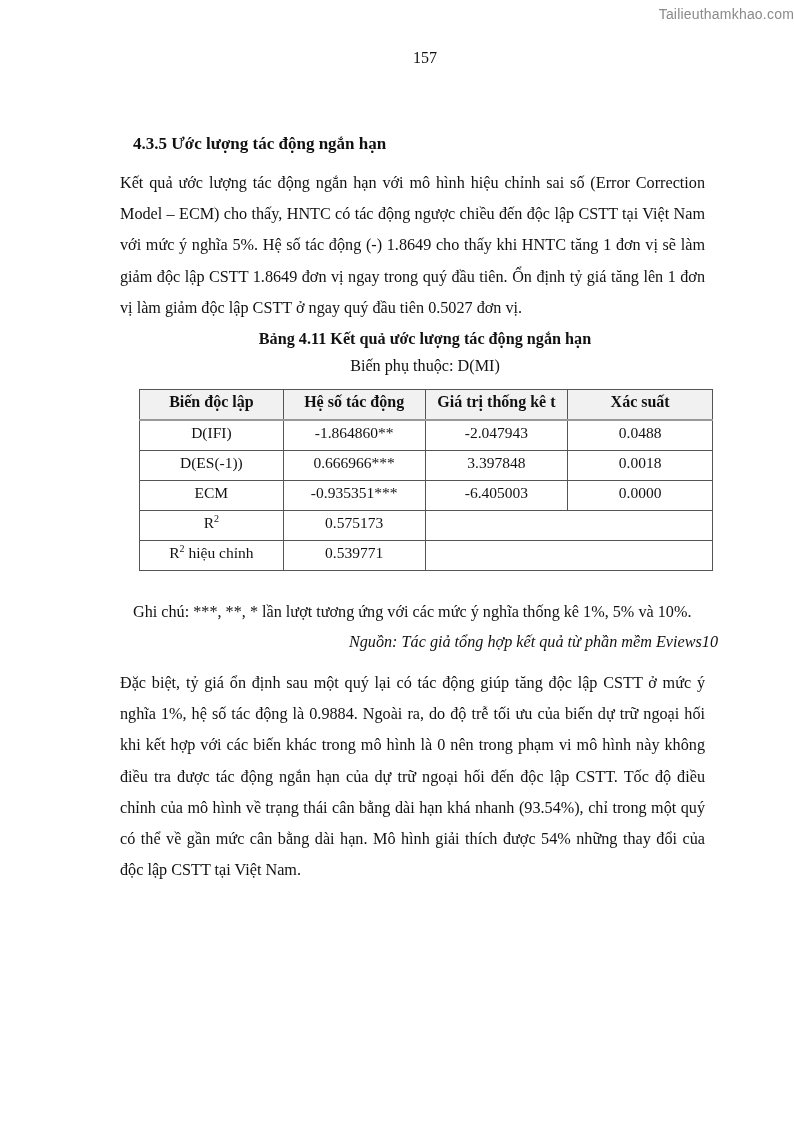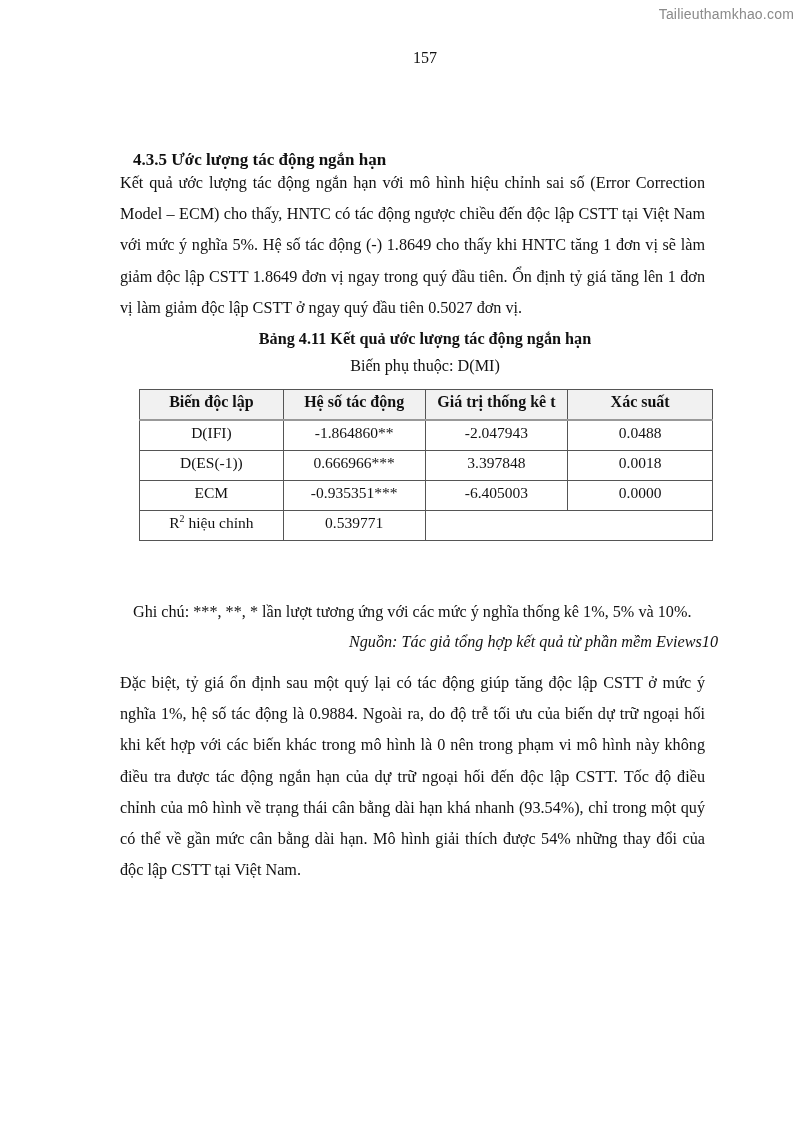--- a/index.html
+++ b/index.html
@@ -10,21 +10,21 @@
   .watermark {
     position: absolute; top: 6px; right: 0;
     font-family: "Liberation Sans", sans-serif; font-size: 14px; color: #8a8a8a;
     letter-spacing: 0.2px;
   }
   .page-number {
     position: absolute; top: 49px; left: 0; width: 850px; text-align: center;
     font-size: 16px;
   }
   .section-heading {
-    position: absolute; top: 150px; left: 133px;
+    position: absolute; top: 134px; left: 133px;
     font-size: 17px; font-weight: bold; text-align: center;
   }
   .para {
     position: absolute; left: 120px; width: 585px;
     font-size: 16.2px; line-height: 31.2px; text-align: justify;
   }
   .para1 { top: 168px; }
   .para2 { top: 668px; }
   .table-title {
     position: absolute; top: 330px; left: 0; width: 850px; text-align: center;
@@ -97,20 +97,25 @@
       <td>3.397848</td>
       <td>0.0018</td>
     </tr>
     <tr>
       <td>ECM</td>
       <td>-0.935351***</td>
       <td>-6.405003</td>
       <td>0.0000</td>
     </tr>
     <tr>
+      <td><span>R</span><sup>2</sup></td>
+      <td>0.575173</td>
+      <td colspan="2"></td>
+    </tr>
+    <tr>
       <td><span>R</span><sup>2</sup><span> hiệu chỉnh</span></td>
       <td>0.539771</td>
       <td colspan="2"></td>
     </tr>
   </tbody>
 </table>
 
 <div class="note">Ghi chú: ***, **, * lần lượt tương ứng với các mức ý nghĩa thống kê 1%, 5% và 10%.</div>
 <div class="source">Nguồn: Tác giả tổng hợp kết quả từ phần mềm Eviews10</div>
 

